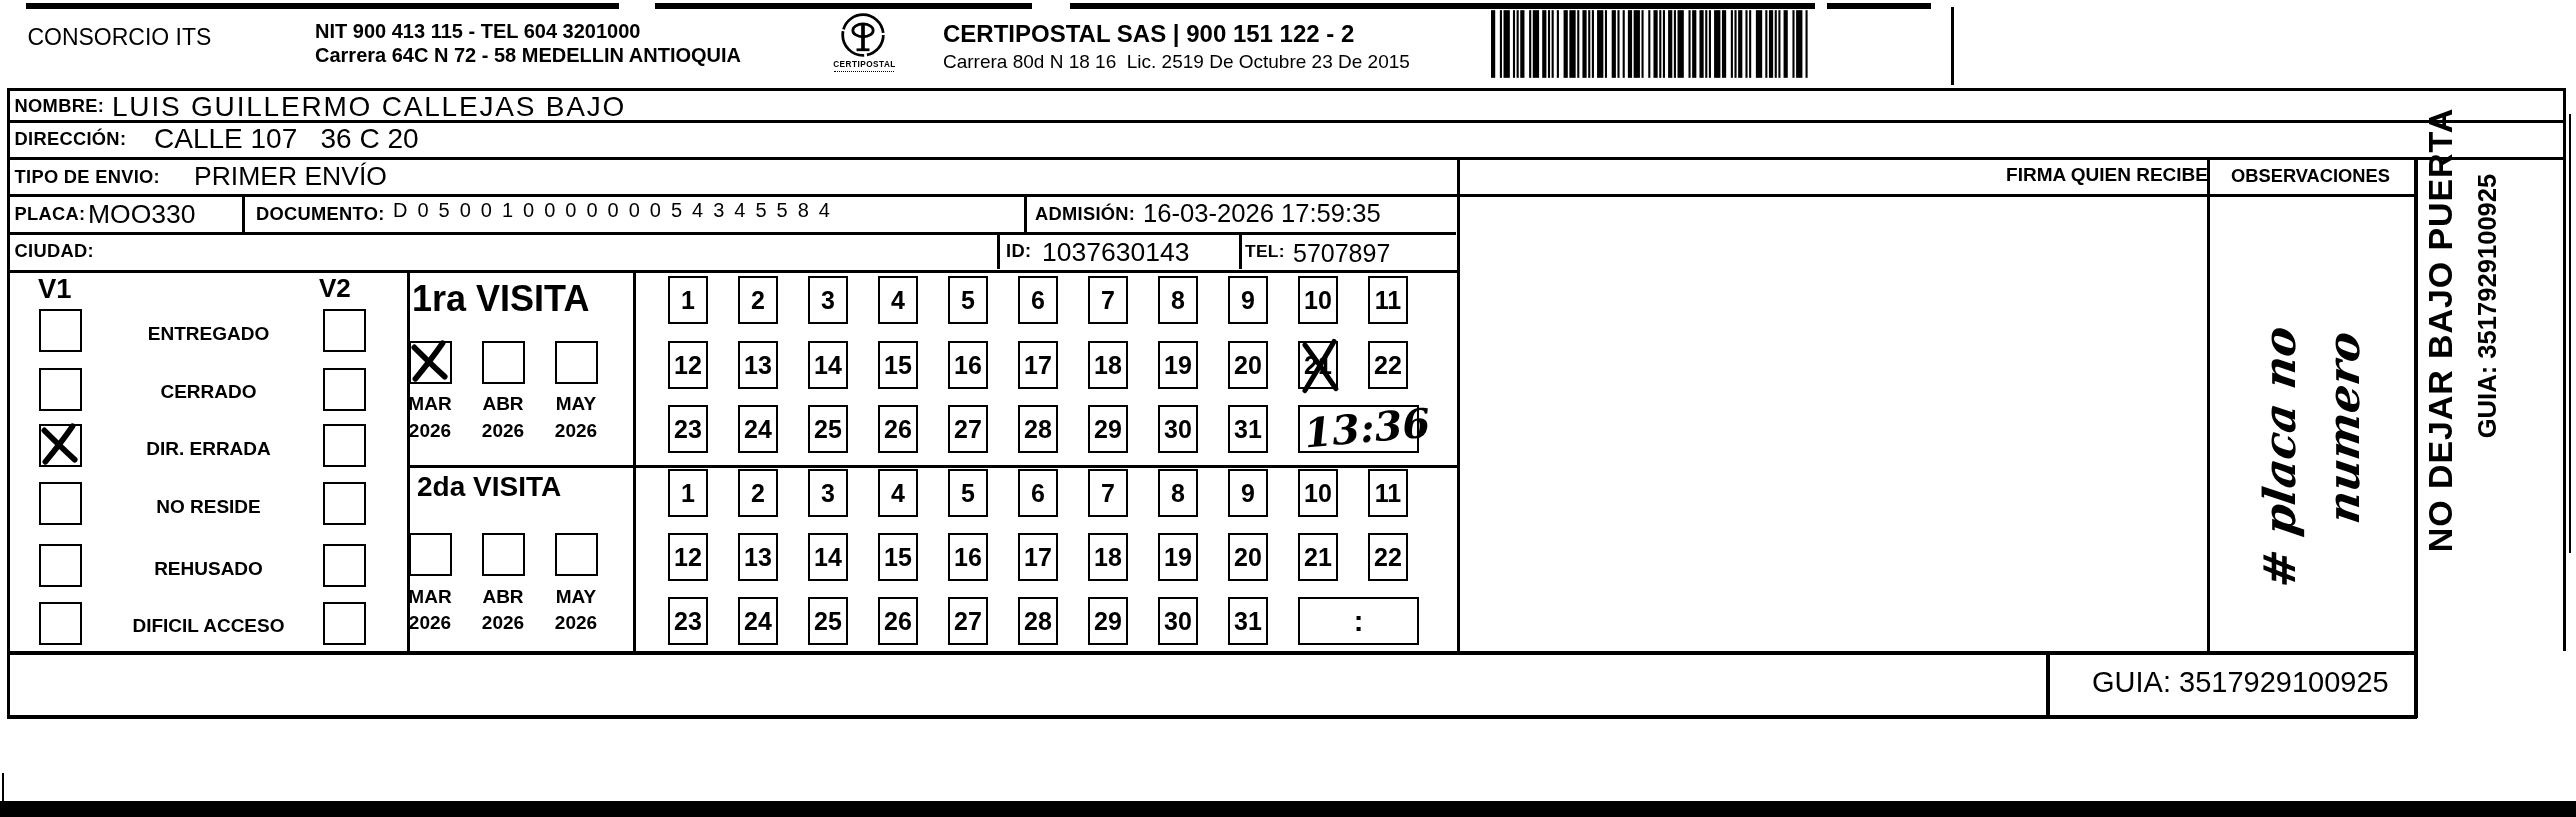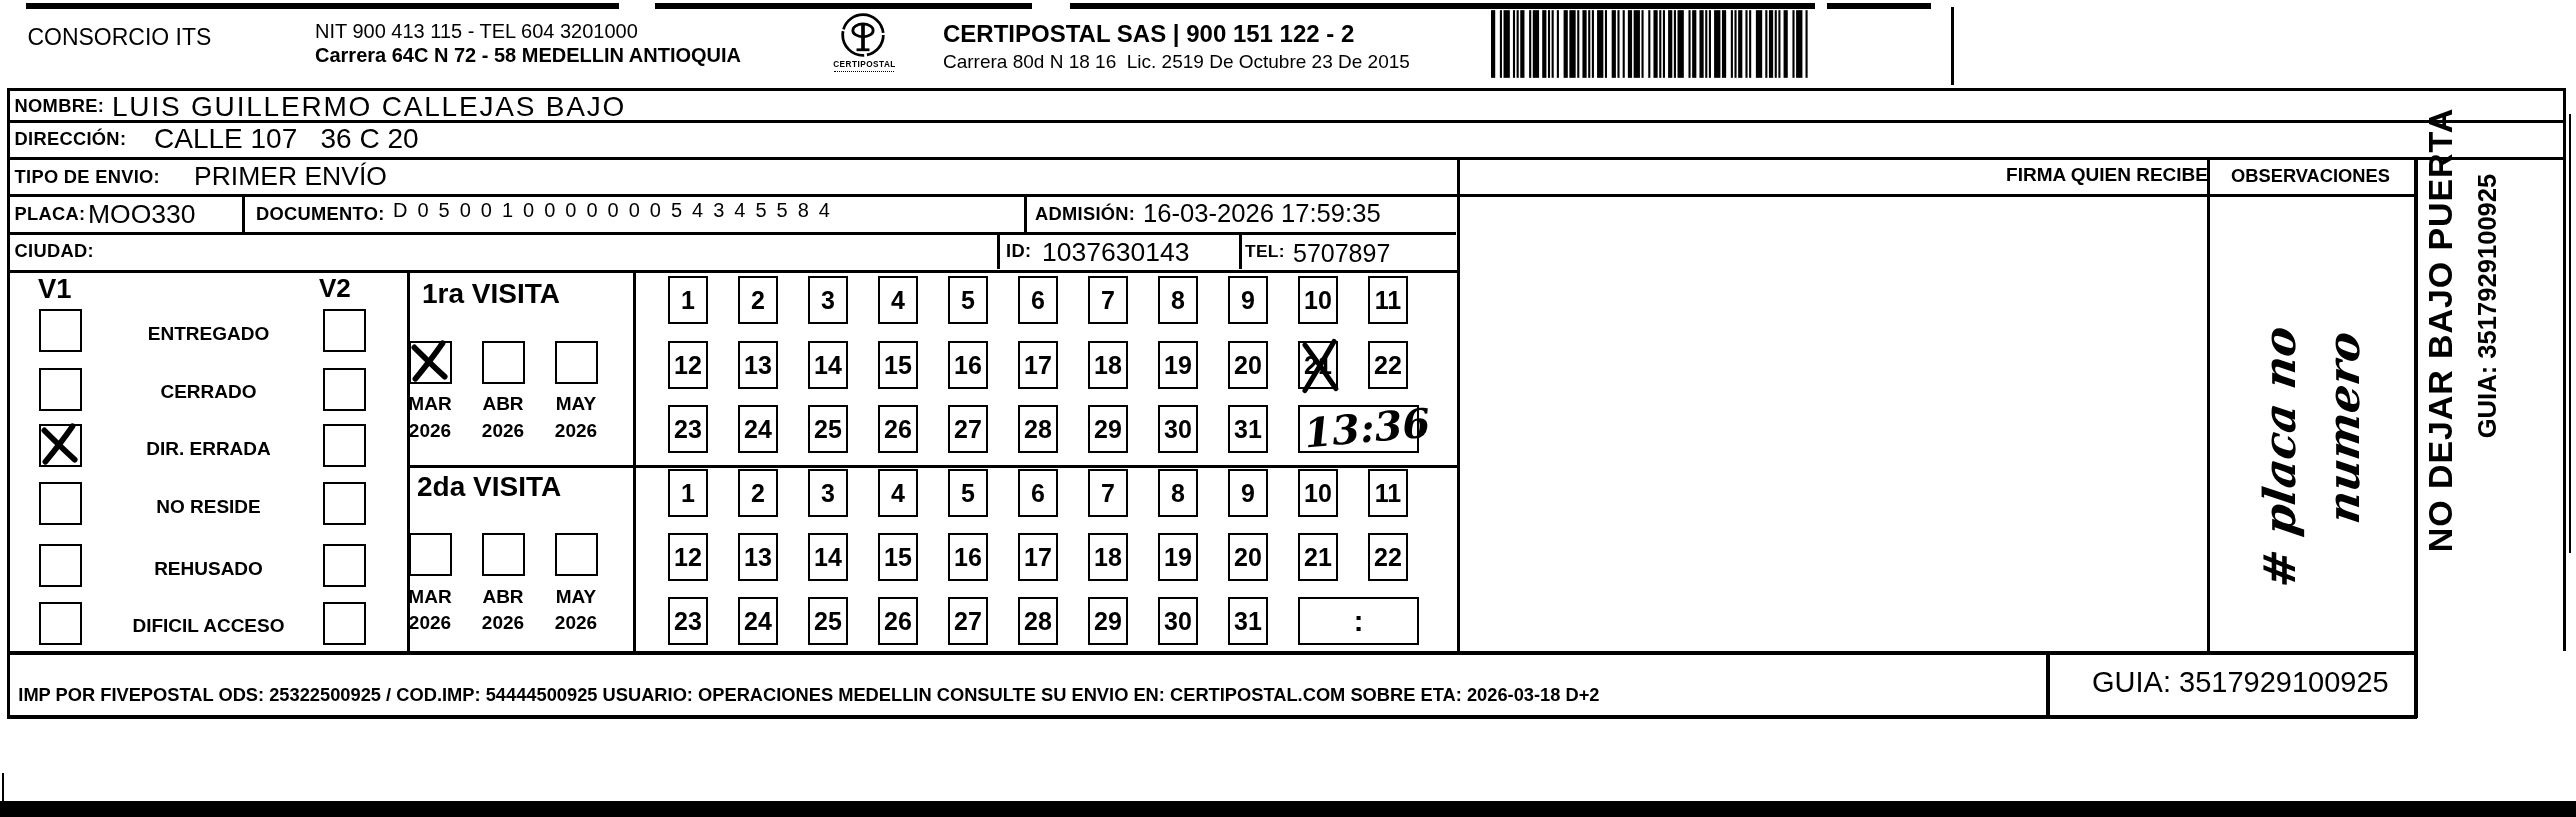--- a/index.html
+++ b/index.html
@@ -33,21 +33,21 @@
   <div class="hl" style="left:25.6px;top:2.7px;width:593px;height:6.4px"></div>
   <div class="hl" style="left:655px;top:2.7px;width:377px;height:6.4px"></div>
   <div class="hl" style="left:1070px;top:2.7px;width:745px;height:6.4px"></div>
   <div class="hl" style="left:1827px;top:2.7px;width:104px;height:6.4px"></div>
   <div class="vl" style="left:1951px;top:7.3px;width:2.7px;height:78px"></div>
   <div class="vl" style="left:2569px;top:114px;width:1.8px;height:439px"></div>
   <div class="vl" style="left:1.8px;top:773px;width:1.8px;height:37px"></div>
   <div class="hl" style="left:0;top:801px;width:2576px;height:16.5px"></div>
 
   <div class="abs" style="left:27.4px;top:24px;font-size:23px">CONSORCIO ITS</div>
-  <div class="abs" style="left:315px;top:20px;font-size:20px;font-weight:normal;white-space:pre">NIT 900 413 115 - TEL 604 3201000</div>
+  <div class="abs" style="left:315px;top:20px;font-size:20px;font-weight:bold;white-space:pre">NIT 900 413 115 - TEL 604 3201000</div>
   <div class="abs" style="left:315px;top:44px;font-size:20px;font-weight:bold;white-space:pre">Carrera 64C N 72 - 58 MEDELLIN ANTIOQUIA</div>
 
   <svg class="abs" style="left:839px;top:11px" width="48" height="48" viewBox="0 0 52 52">
     <circle cx="26" cy="26" r="22" fill="none" stroke="#000" stroke-width="3" stroke-dasharray="30 3 40 2 60 3"></circle>
     <ellipse cx="26" cy="21" rx="11" ry="7" fill="none" stroke="#000" stroke-width="3"></ellipse>
     <line x1="26" y1="14" x2="26" y2="42" stroke="#000" stroke-width="4"></line>
     <line x1="19" y1="42" x2="33" y2="42" stroke="#000" stroke-width="3"></line>
   </svg>
   <div class="abs" style="left:828px;top:60px;width:73px;text-align:center;font-size:8.2px;font-weight:bold;letter-spacing:0.5px">CERTIPOSTAL</div>
   <div class="abs" style="left:834px;top:71px;width:60px;border-top:1.8px dotted #000"></div>
@@ -173,21 +173,21 @@
       <div class="opt-label" style="left:99px;top:496px">NO RESIDE</div>
       <div class="cb" style="left:323px;top:482px"></div>
       <div class="cb" style="left:39px;top:544px"></div>
       <div class="opt-label" style="left:99px;top:558px">REHUSADO</div>
       <div class="cb" style="left:323px;top:544px"></div>
       <div class="cb" style="left:39px;top:602px"></div>
       <div class="opt-label" style="left:99px;top:615px">DIFICIL ACCESO</div>
       <div class="cb" style="left:323px;top:602px"></div>
     </div>
 
-  <div class="hdr-bold" style="left:422px;top:278px;font-size:28px">1ra VISITA</div>
+  <div class="hdr-bold" style="left:412px;top:278px;font-size:36px">1ra VISITA</div>
   <div class="hdr-bold" style="left:417px;top:471px;font-size:28px">2da VISITA</div>
   <div id="visits-area">
       <div class="cb" style="left:409px;top:341px">
         <svg viewBox="0 0 44 44">
           <path d="M8 9 Q 21 22 37 37"></path>
           <path d="M35 5 Q 24 21 9 39"></path>
         </svg>
       </div>
       <div class="m-label" style="left:389px;top:393px">MAR</div>
       <div class="m-label" style="left:389px;top:420px">2026</div>
@@ -420,16 +420,15 @@
   <div class="hdr-bold" style="left:2207px;top:165px;width:207px;text-align:center;font-size:18.3px">OBSERVACIONES</div>
 
   <div class="vtext hand" style="left:2248px;top:587px;width:375px;height:137px;font-size:44px">
     <div style="transform:skewX(-8deg);line-height:64px"># placa no</div>
     <div style="transform:skewX(-8deg);line-height:64px;margin-left:64px">numero</div>
   </div>
 
   <div class="vtext" style="left:2421px;top:561px;width:462px;height:48px;font-size:34px;font-weight:bold;letter-spacing:0.9px;text-align:center">NO DEJAR BAJO PUERTA</div>
   <div class="vtext" style="left:2473px;top:443px;width:274px;height:31px;font-size:25.6px;font-weight:bold;text-align:center">GUIA: 3517929100925</div>
 
-  <div class="ftr" style="left:18.3px;top:684px;font-size:18.3px">IMP POR FIVEPOSTAL ODS: 25322500925 / COD.IMP: 54444500925 USUARIO: OPERACIONES MEDELLIN CONSULTE SU ENVIO EN: CERTIPOSTAL.COM SOBRE ETA: 2026-03-18 D+2</div>
   <div class="abs" style="left:2092px;top:666px;font-size:29px;white-space:pre">GUIA: 3517929100925</div>
 </div>
 
 
 </body></html>

